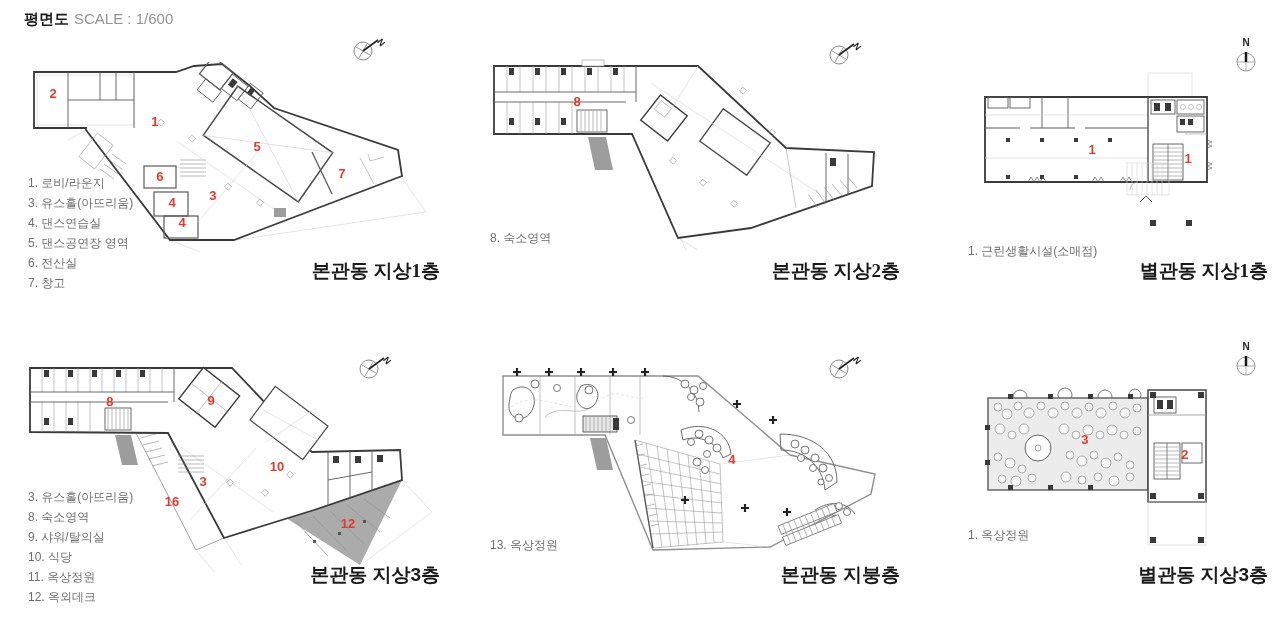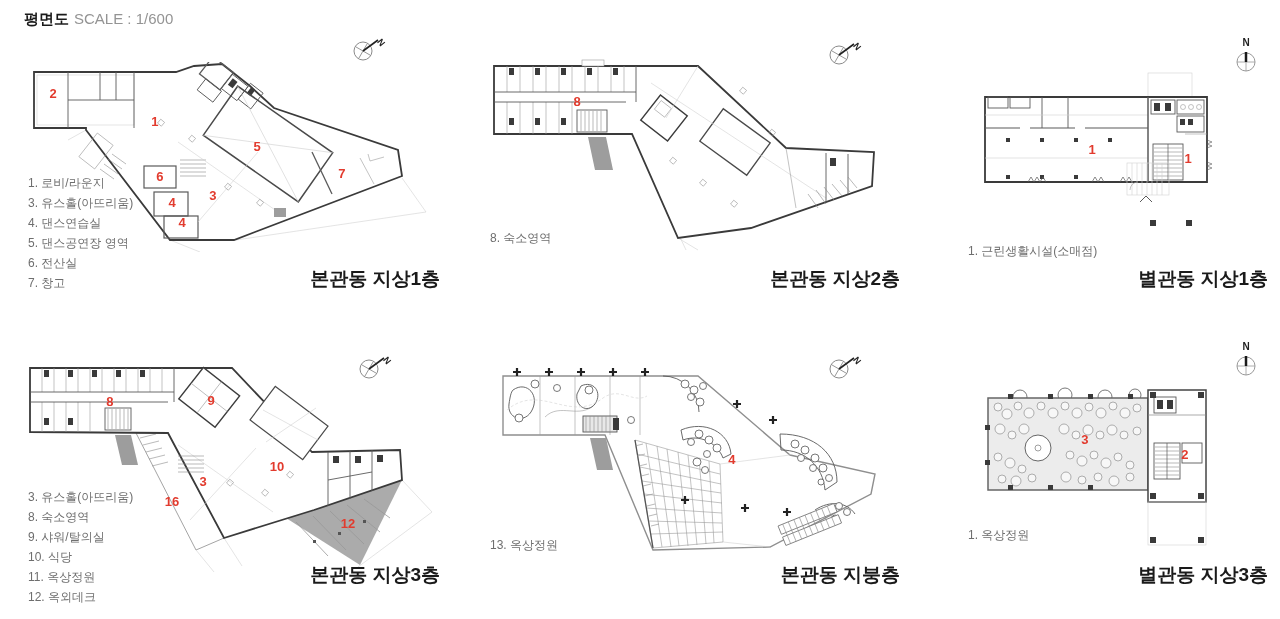--- a/index.html
+++ b/index.html
@@ -22,21 +22,21 @@
   .c6{left:956px;top:338px;width:320px;height:276px;}
   .draw{position:absolute;}
   .draw svg{position:absolute;left:0;top:0;}
   .markers{position:absolute;left:0;top:0;width:100%;height:100%;}
   .marker{position:absolute;transform:translate(-50%,-54%);color:var(--marker-red);
     font-weight:bold;font-size:13px;line-height:1;}
   .legend{position:absolute;width:190px;}
   .legend-item{font-size:12px;line-height:20px;color:var(--legend-text);white-space:nowrap;}
   .ptitle{position:absolute;right:8px;font-size:19px;font-weight:bold;
     color:var(--title-text);white-space:nowrap;text-align:right;}
-  .row1 .ptitle{top:236px;}
+  .row1 .ptitle{top:228px;font-family:Liberation Serif, serif;}
   .row2 .ptitle{top:224px;}
   .compass{position:absolute;}
   
   .ol{fill:#fff;stroke:#3a3a3a;stroke-width:1.8;stroke-linejoin:miter;}
   .p1{stroke:#5a5a5a;stroke-width:0.9;fill:none;}
   .p2{stroke:#9a9a9a;stroke-width:0.6;fill:none;}
   .p3{stroke:#d2d2d2;stroke-width:0.6;fill:none;}
   .dk{fill:#3a3a3a;stroke:none;}
   .gray{fill:#9d9d9d;stroke:none;}
   .tree{fill:#fff;stroke:#555;stroke-width:0.8;}

